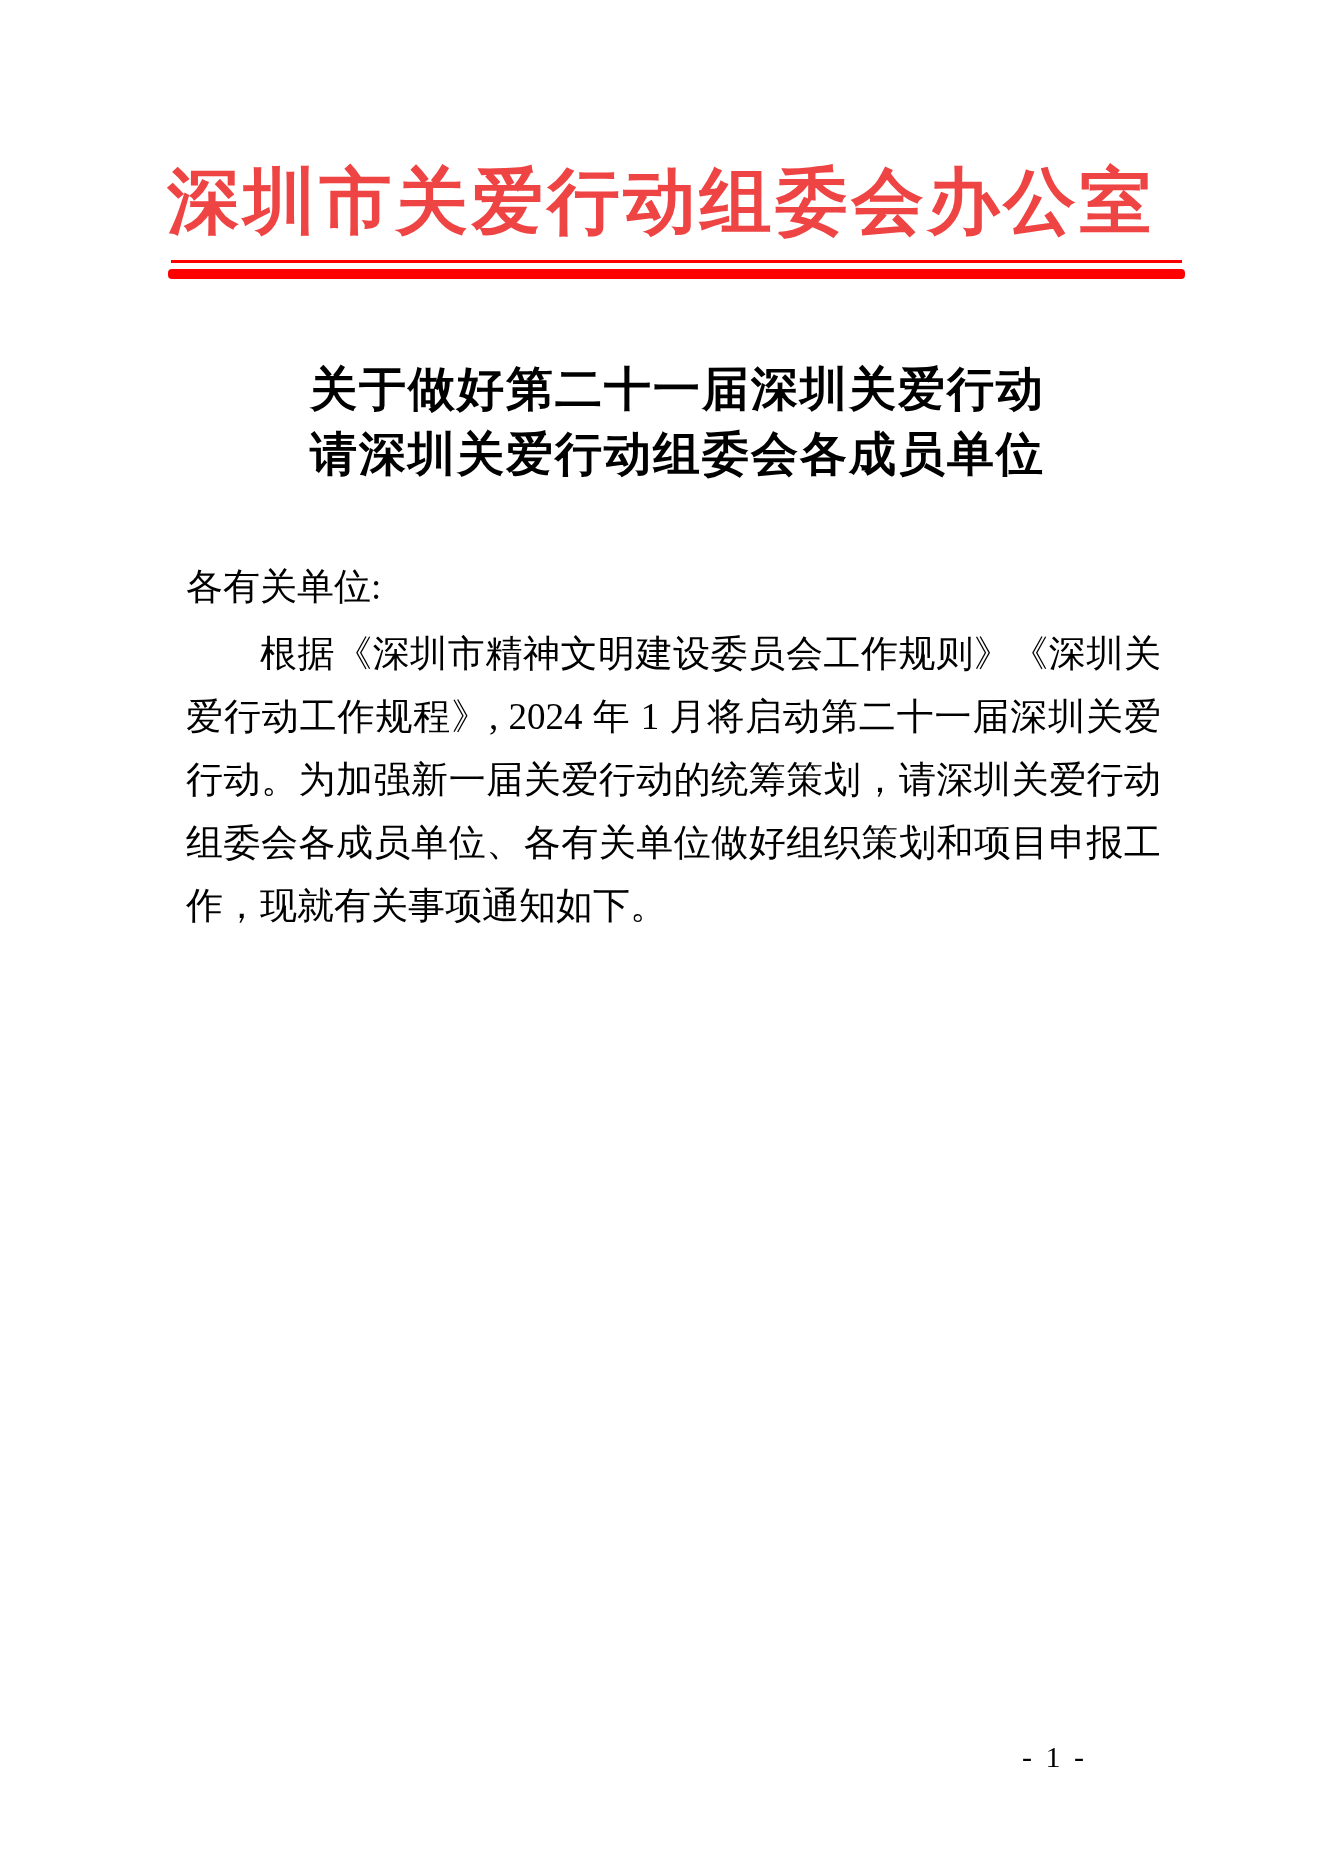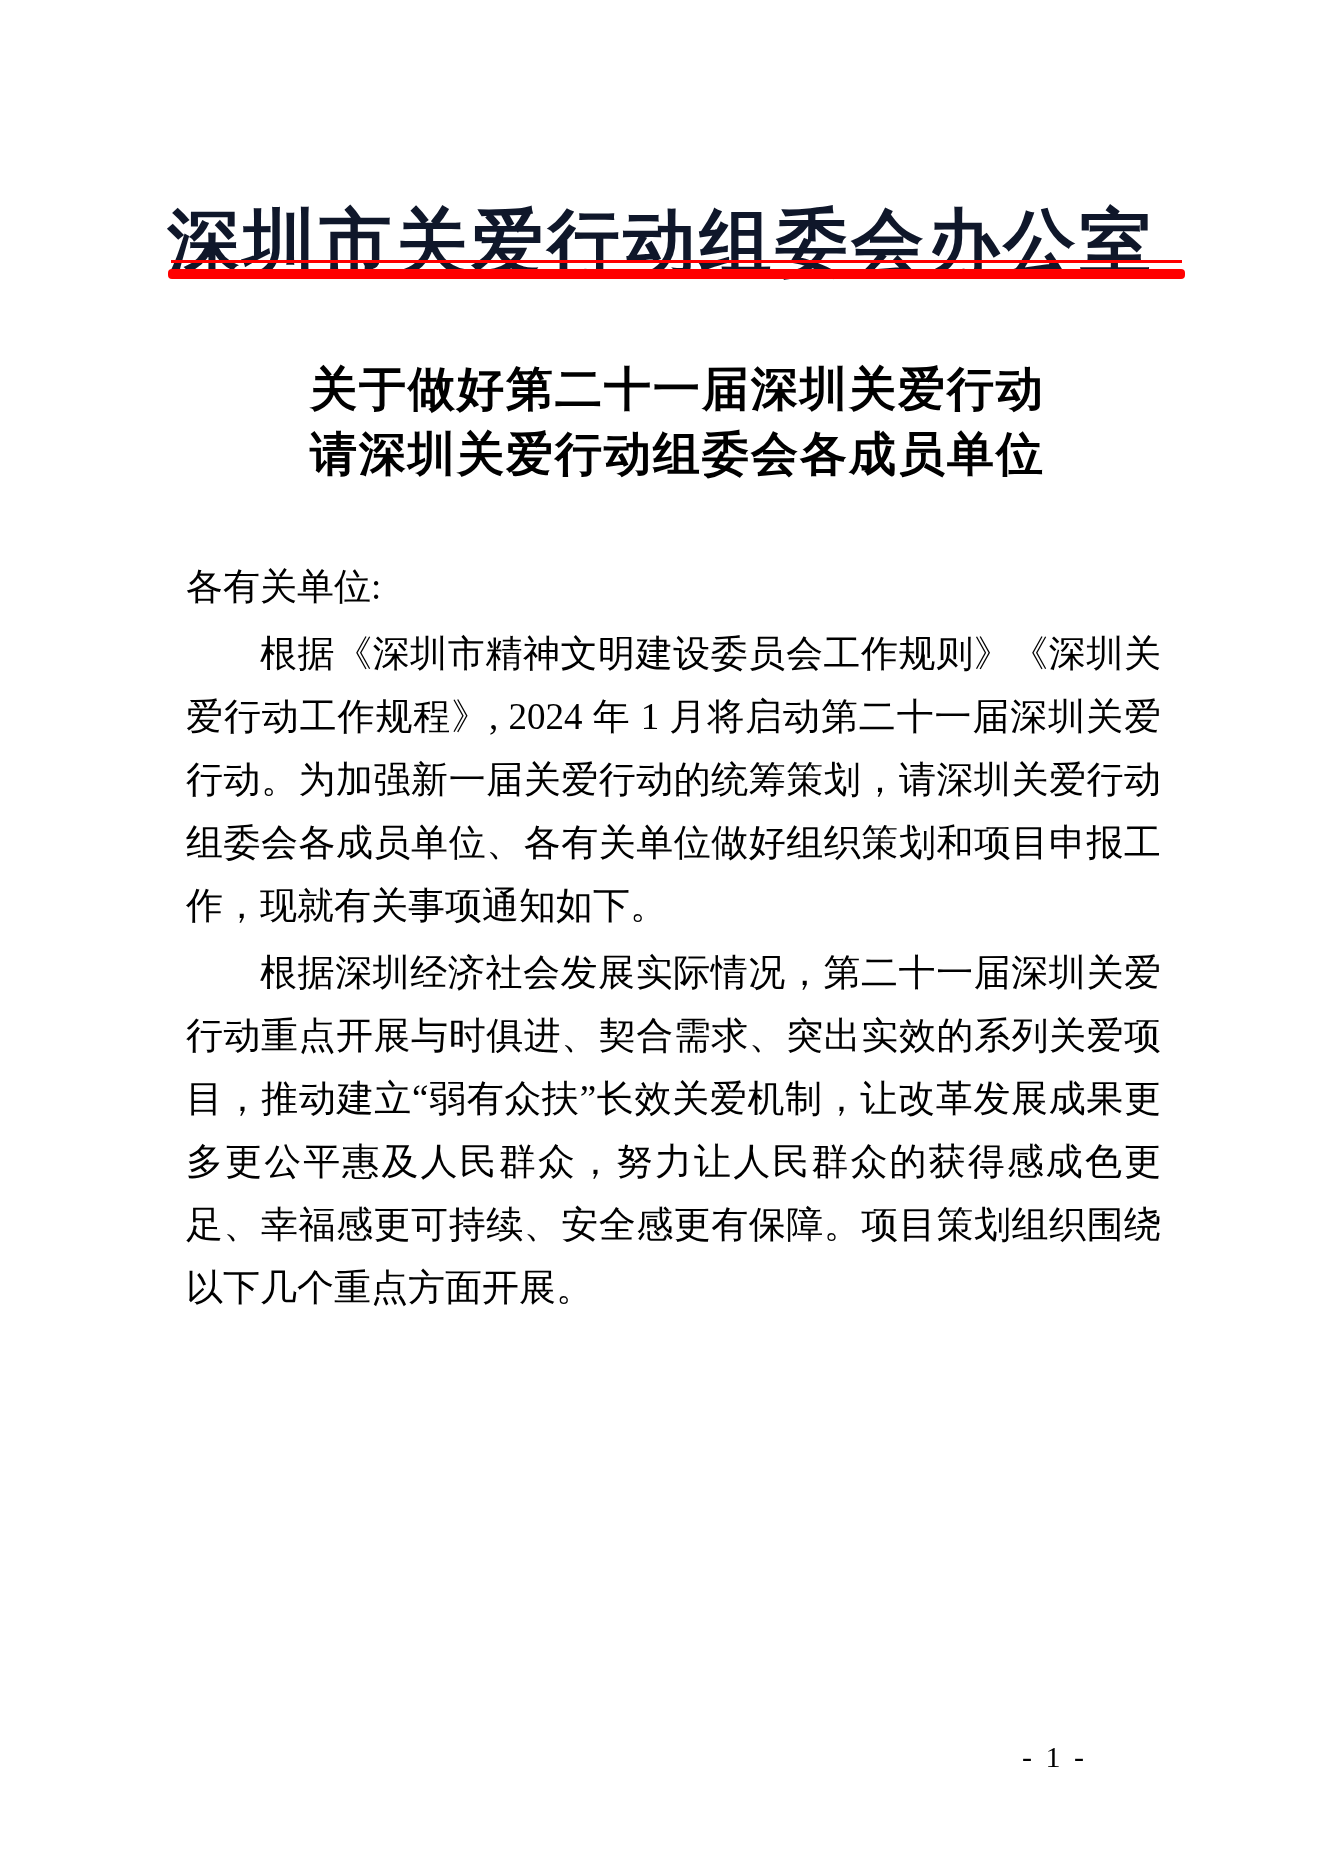--- a/index.html
+++ b/index.html
@@ -16,27 +16,26 @@
     font-family: "Liberation Serif", "DejaVu Serif", serif;
     overflow: hidden;
   }
   
   .letterhead {
     position: absolute;
     top: 156px;
     left: 0;
     width: 100%;
     text-align: center;
-    color: #0f172a;
+    color: #ef4444;
     font-size: 72px;
     font-weight: bold;
     letter-spacing: 4px;
     line-height: 92px;
     white-space: nowrap;
-    margin-top: 41px;
   }
   
   .rule-thin {
     position: absolute;
     top: 260px;
     left: 171px;
     width: 1011px;
     height: 3px;
     background: #ff0000;
   }
@@ -108,18 +107,17 @@
   <div class="rule-thick"></div>
 
   <div class="doc-title">
     <div>关于做好第二十一届深圳关爱行动</div>
     <div>请深圳关爱行动组委会各成员单位</div>
   </div>
 
   <div class="doc-body">
       <p class="para salutation"><span>各有关单位:</span></p>
       <p class="para body"><span>根据《深圳市精神文明建设委员会工作规则》《深圳关爱行动工作规程》, 2024 年 1 月将启动第二十一届深圳关爱行动。为加强新一届关爱行动的统筹策划，请深圳关爱行动组委会各成员单位、各有关单位做好组织策划和项目申报工作，现就有关事项通知如下。</span></p>
-      <p class="para body"><span>根据深圳经济社会发展实际情况，第二十一届深圳关爱行动重点开展与时俱进、契合需求、突出实效的系列关爱项目，推动建立“弱有众扶”长效关爱机制，让改革发展成果更多更公平惠及人民群众，努力让人民群众的获得感成色更足、幸福感更可持续、安全感更有保障。项目策划组织围绕以下几个重点方面开展。</span></p>
     </div>
 
   <div class="page-number">- 1 -</div>
 
 </div>
 
 </body></html>

